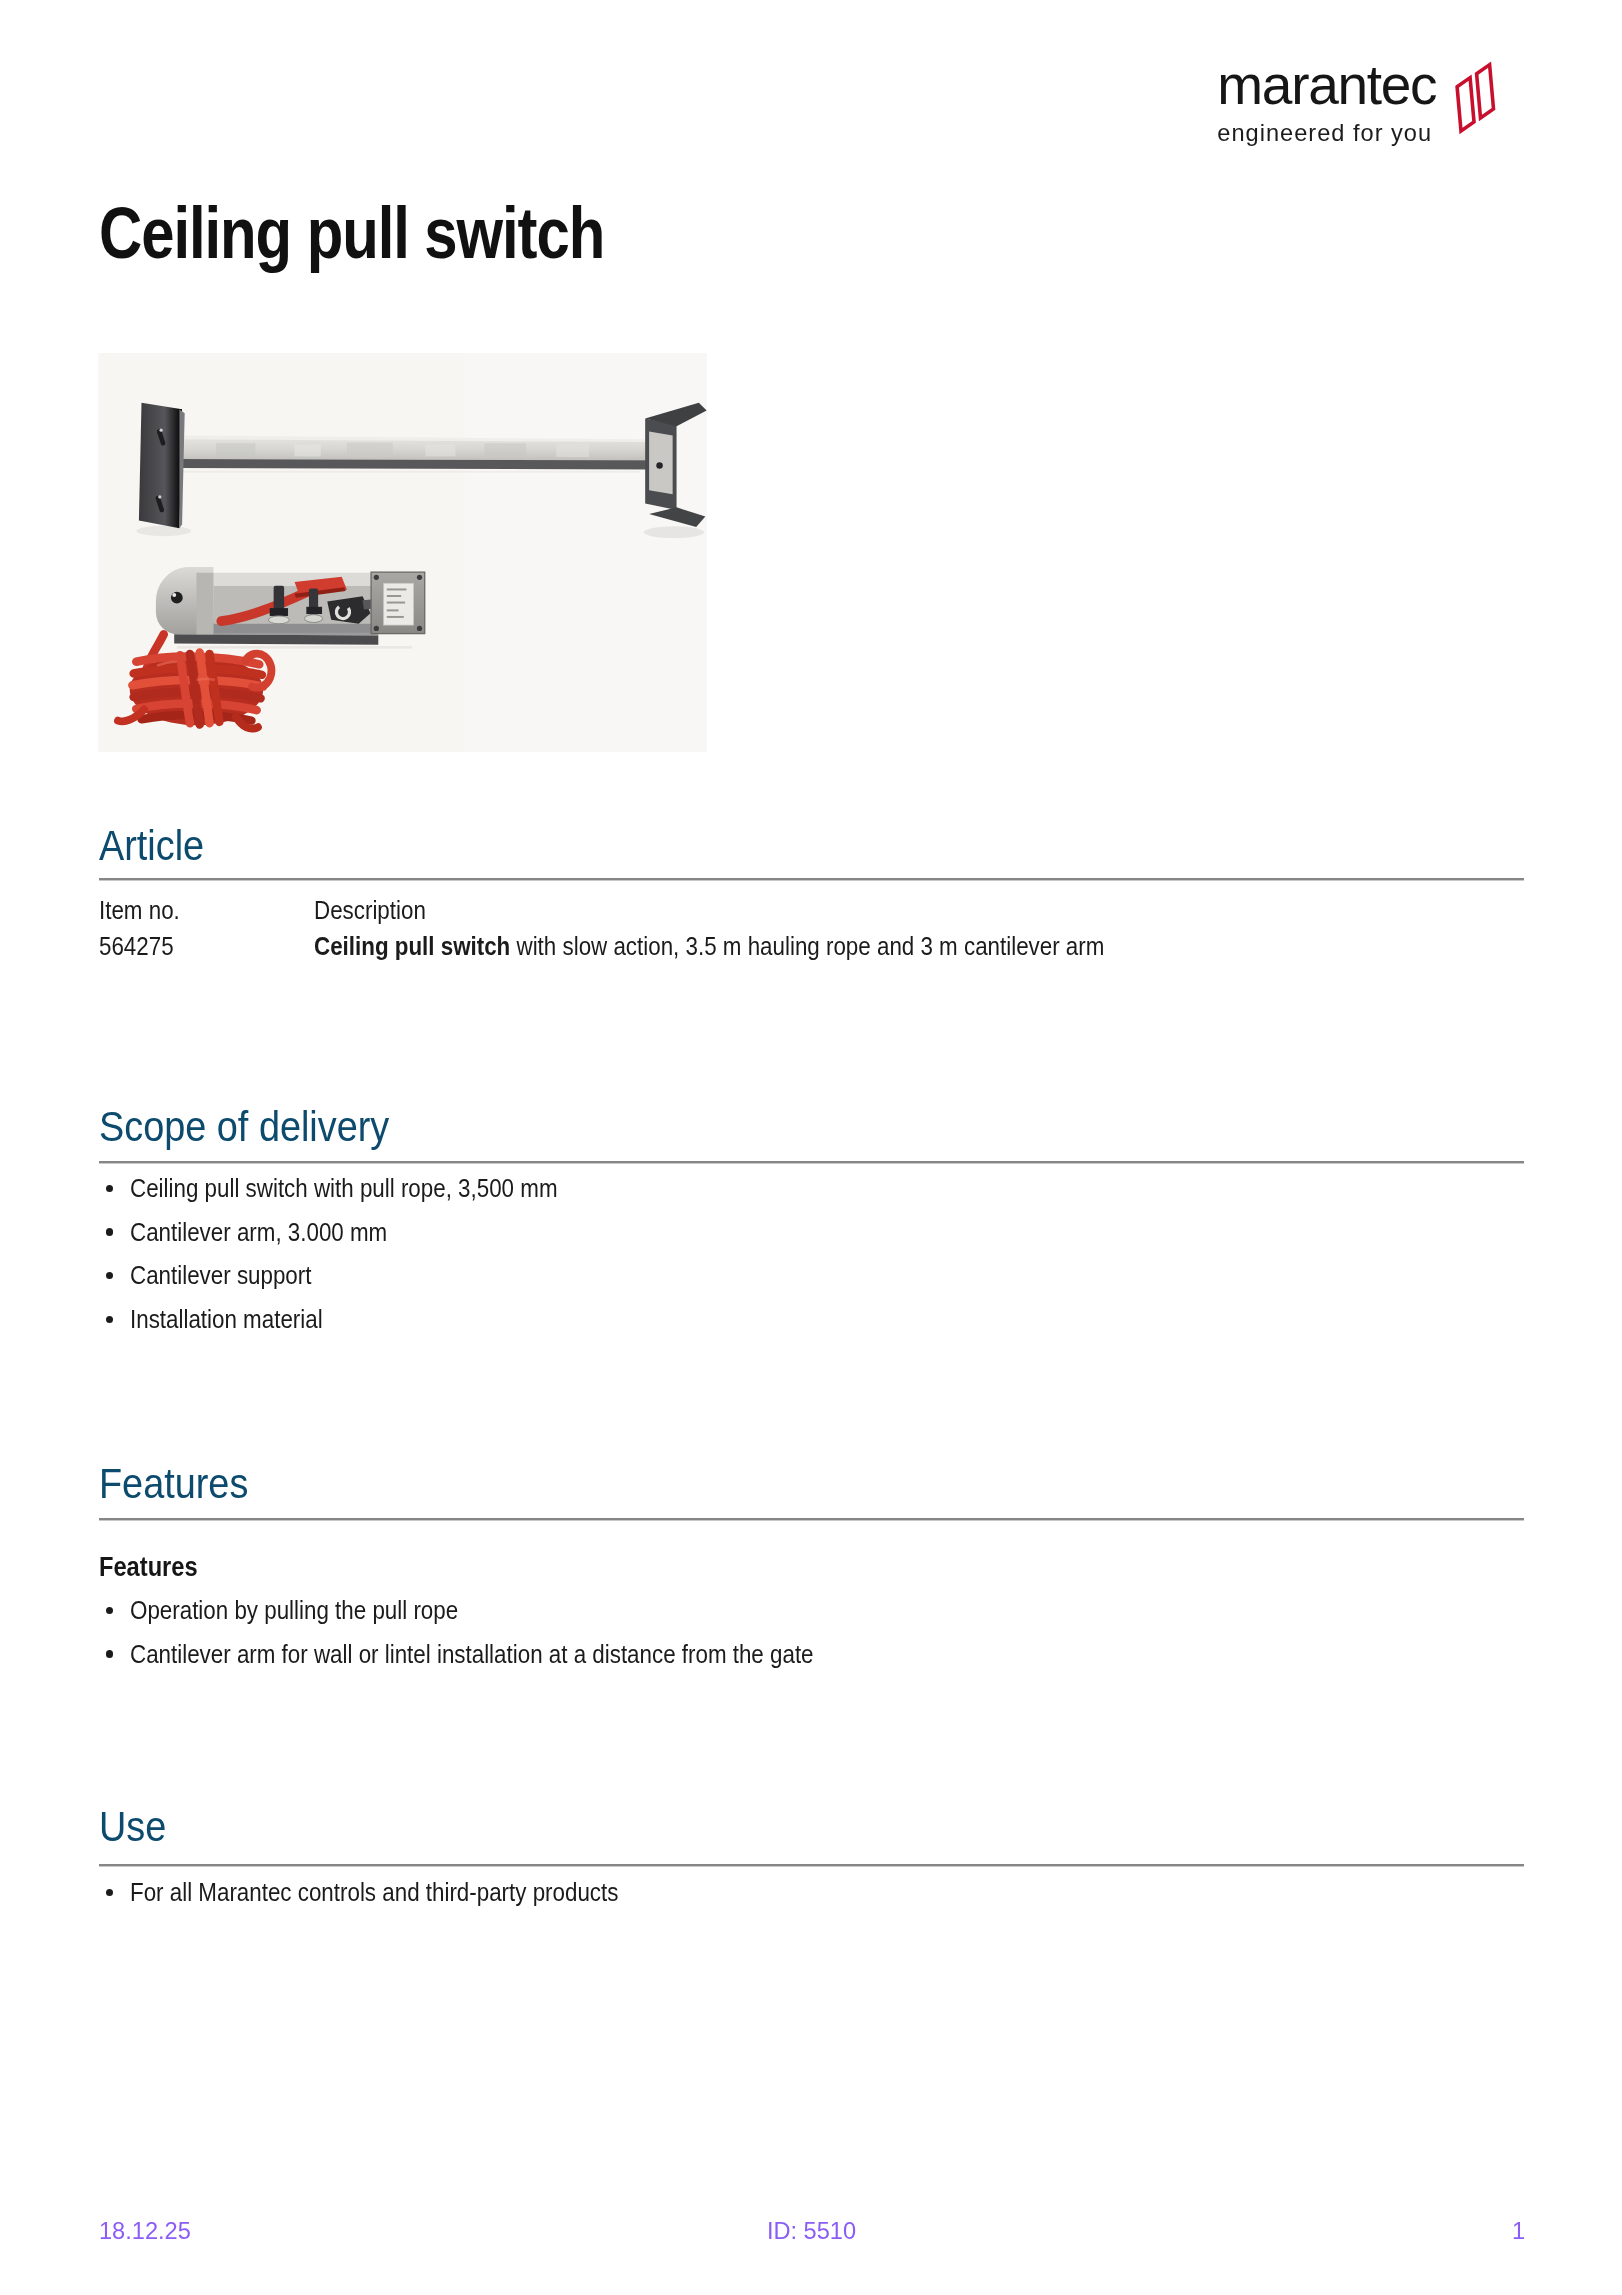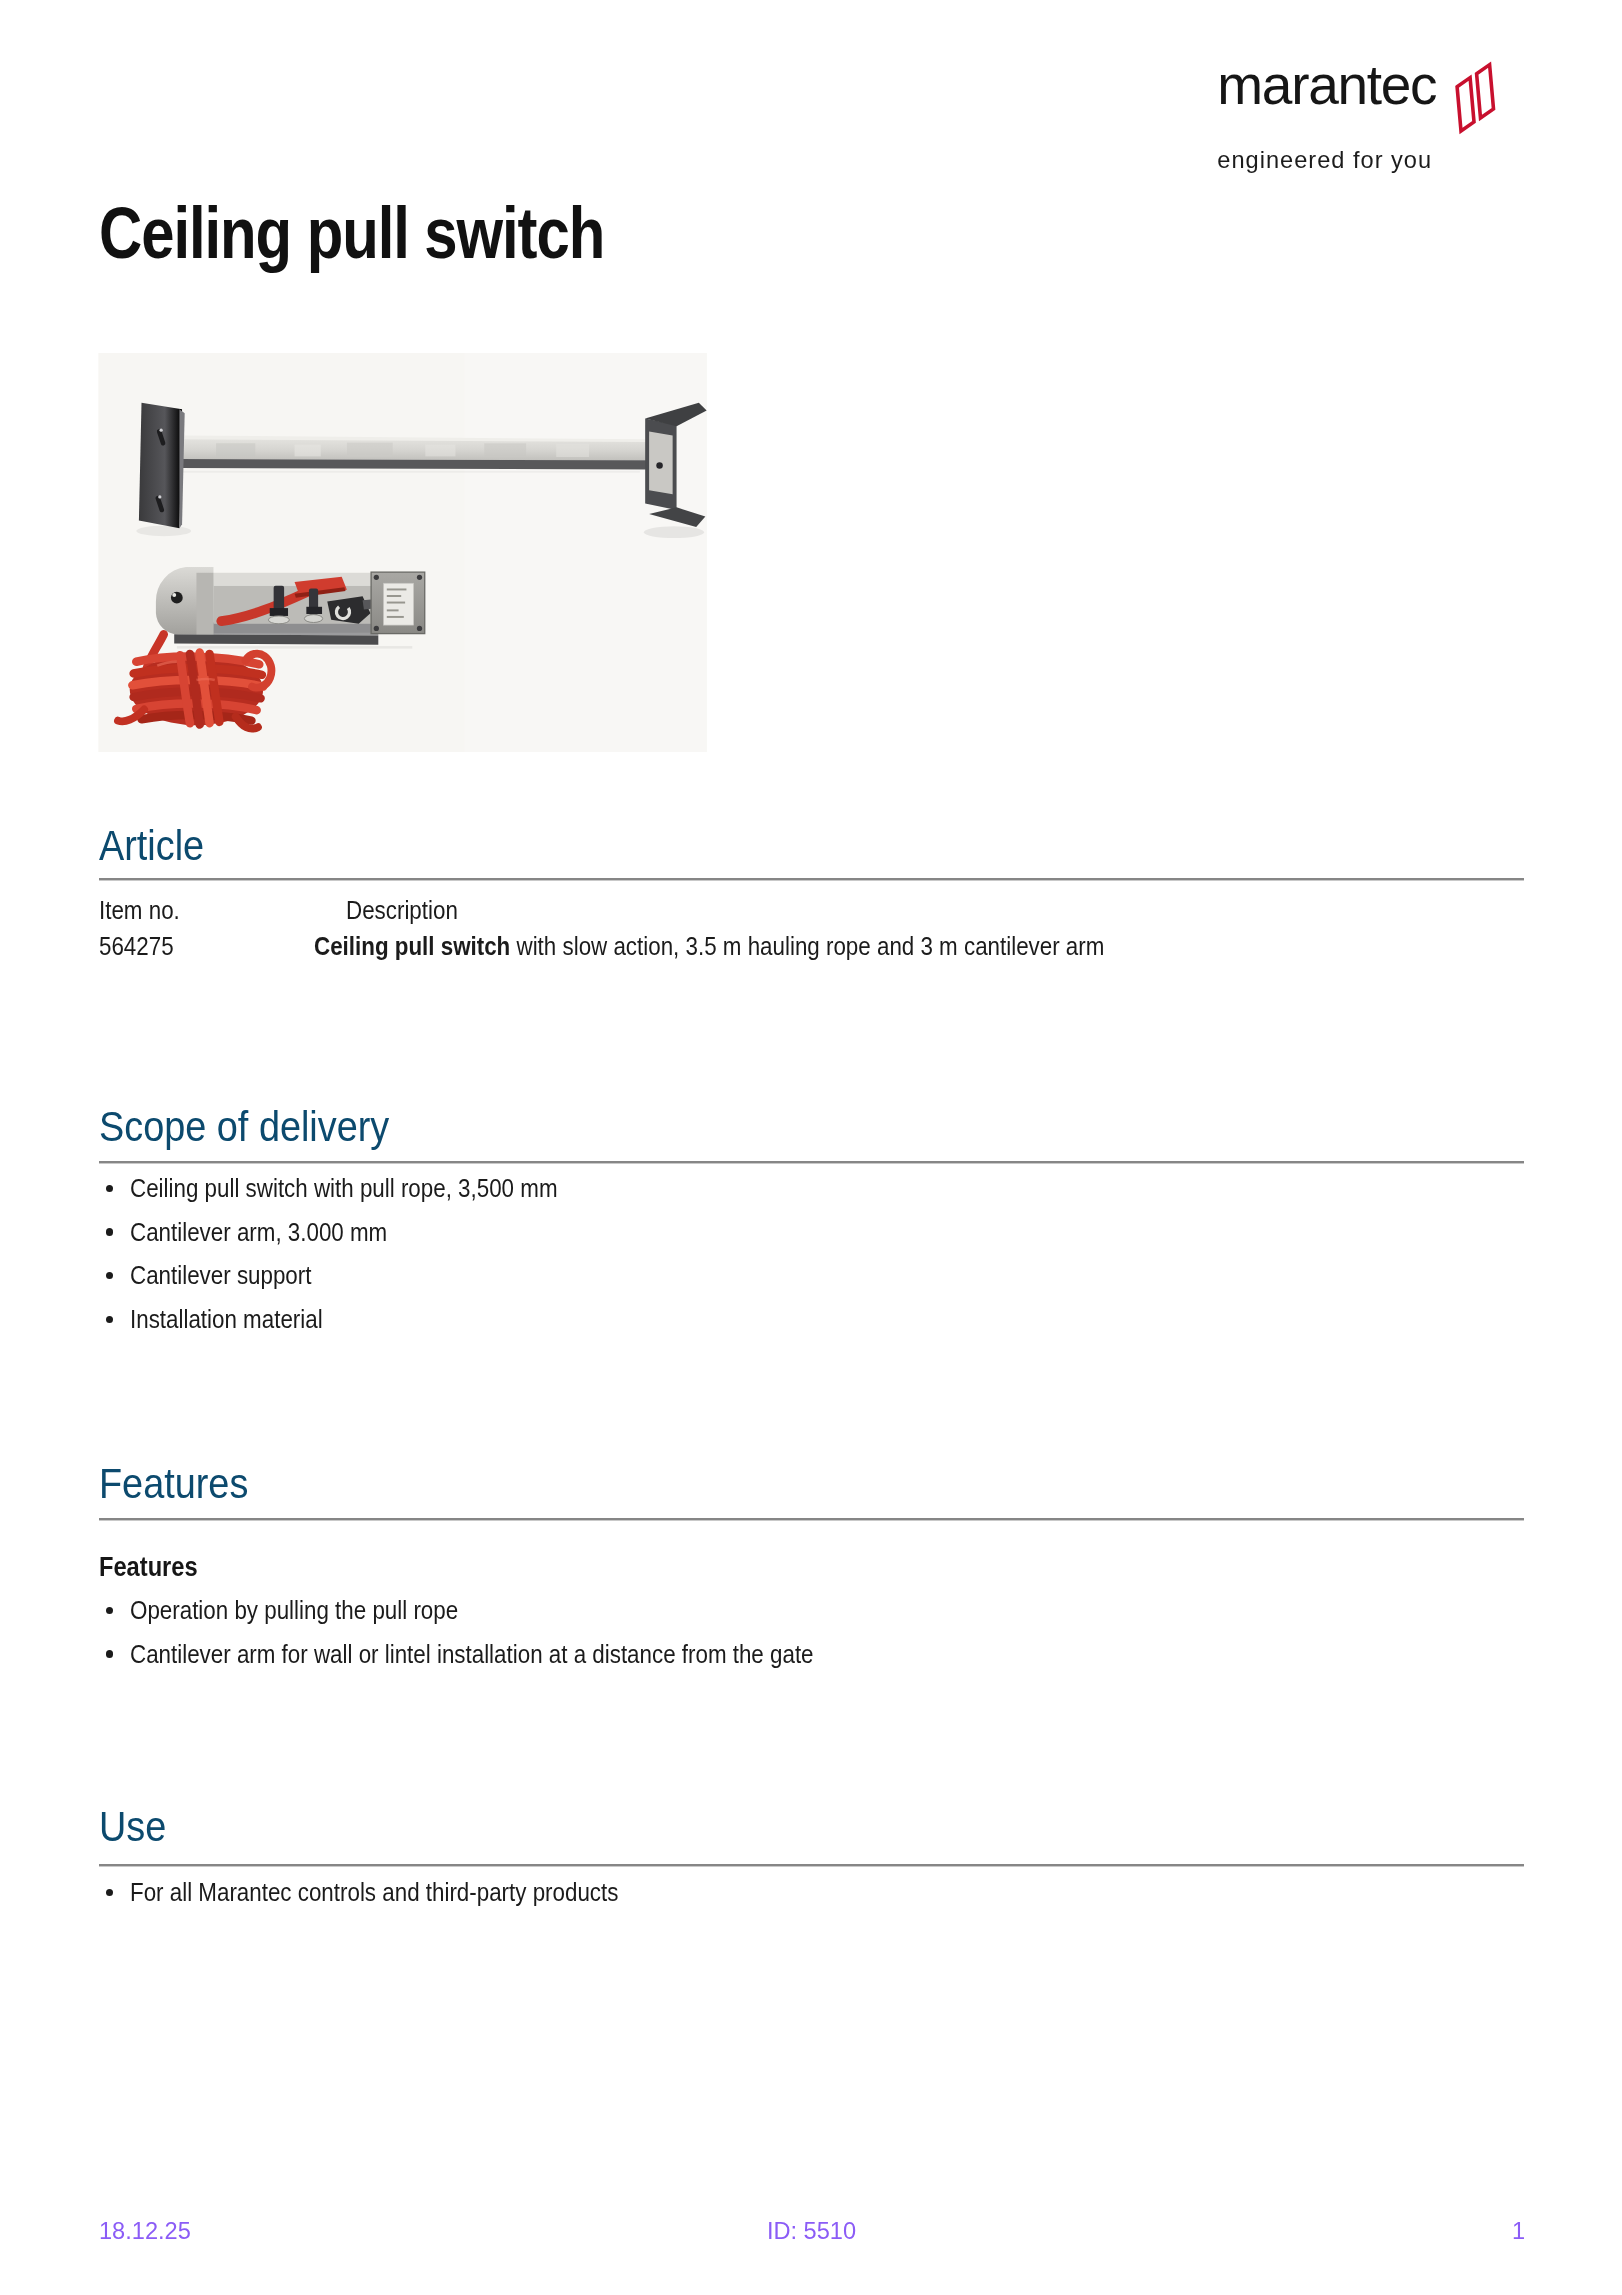--- a/index.html
+++ b/index.html
@@ -9,21 +9,21 @@
     font-family:"Liberation Sans", sans-serif;
     color:#1b1b1b;
   }
   .abs { position:absolute; }
   .cx  { display:inline-block; transform:scaleX(0.86); transform-origin:0 0; white-space:nowrap; }
   .cx82{ display:inline-block; transform:scaleX(0.82); transform-origin:0 0; white-space:nowrap; }
   .cx88{ display:inline-block; transform:scaleX(0.88); transform-origin:0 0; white-space:nowrap; }
 
   
   .logo { top:58px; right:123px; display:flex; align-items:flex-start; gap:11.8px; }
-  .logo-textcol { display:flex; flex-direction:column; align-items:flex-start;gap:27px; }
+  .logo-textcol { display:flex; flex-direction:column; align-items:flex-start; }
   .logo-word { font-size:55px; font-weight:500; letter-spacing:-1.3px; line-height:1; color:#161616; }
   .logo-tag  { font-size:23.6px; font-weight:400; letter-spacing:1px; color:#1c1c1c; margin-top:6.5px; }
 
   
   .doc-title { left:99px; top:196px; font-size:73px; font-weight:700; letter-spacing:-1.3px; line-height:1; color:#111; }
 
   
   .h2 { left:99px; font-size:43px; font-weight:400; line-height:1; color:#0c4a6e; }
   .rule { left:99px; width:1425px; height:2.6px;
           background:linear-gradient(to bottom,#868686 0%,#868686 50%,#c9c9c9 50%,#c9c9c9 100%); }
@@ -186,21 +186,21 @@
     <path d="M210,556 C220,572 232,578 244,572" fill="none" stroke="#b52c1c" stroke-width="12" stroke-linecap="round"></path>
     <path d="M90,478 C100,474 112,472 120,472" fill="none" stroke="#f0705c" stroke-width="4" opacity="0.6"></path>
     <path d="M150,500 C160,498 170,498 178,500" fill="none" stroke="#f0705c" stroke-width="4" opacity="0.5"></path>
   </svg>
 </div>
 
 <h2 class="abs h2" style="top:824px;"><span class="cx88">Article</span></h2>
 <div class="abs rule" style="top:878px;"></div>
 
 <div class="abs tbl-label col-item" style="top:897px;"><span class="cx">Item no.</span></div>
-<div class="abs tbl-label col-desc" style="top:897px;margin-left:32px;"><span class="cx">Description</span></div>
+<div class="abs tbl-label col-desc" style="top:897px;"><span class="cx">Description</span></div>
 
 <div class="abs tbl-cell col-item" style="top:933px;"><span class="cx">564275</span></div>
 <div class="abs tbl-cell col-desc" style="top:933px;">
   <span class="cx"><span class="desc-bold">Ceiling pull switch</span><span> with slow action, 3.5 m hauling rope and 3 m cantilever arm</span></span>
 </div>
 
 <h2 class="abs h2" style="top:1105px;"><span class="cx88">Scope of delivery</span></h2>
 <div class="abs rule" style="top:1161px;"></div>
 
 <ul class="abs blist" style="top:1175px;">

